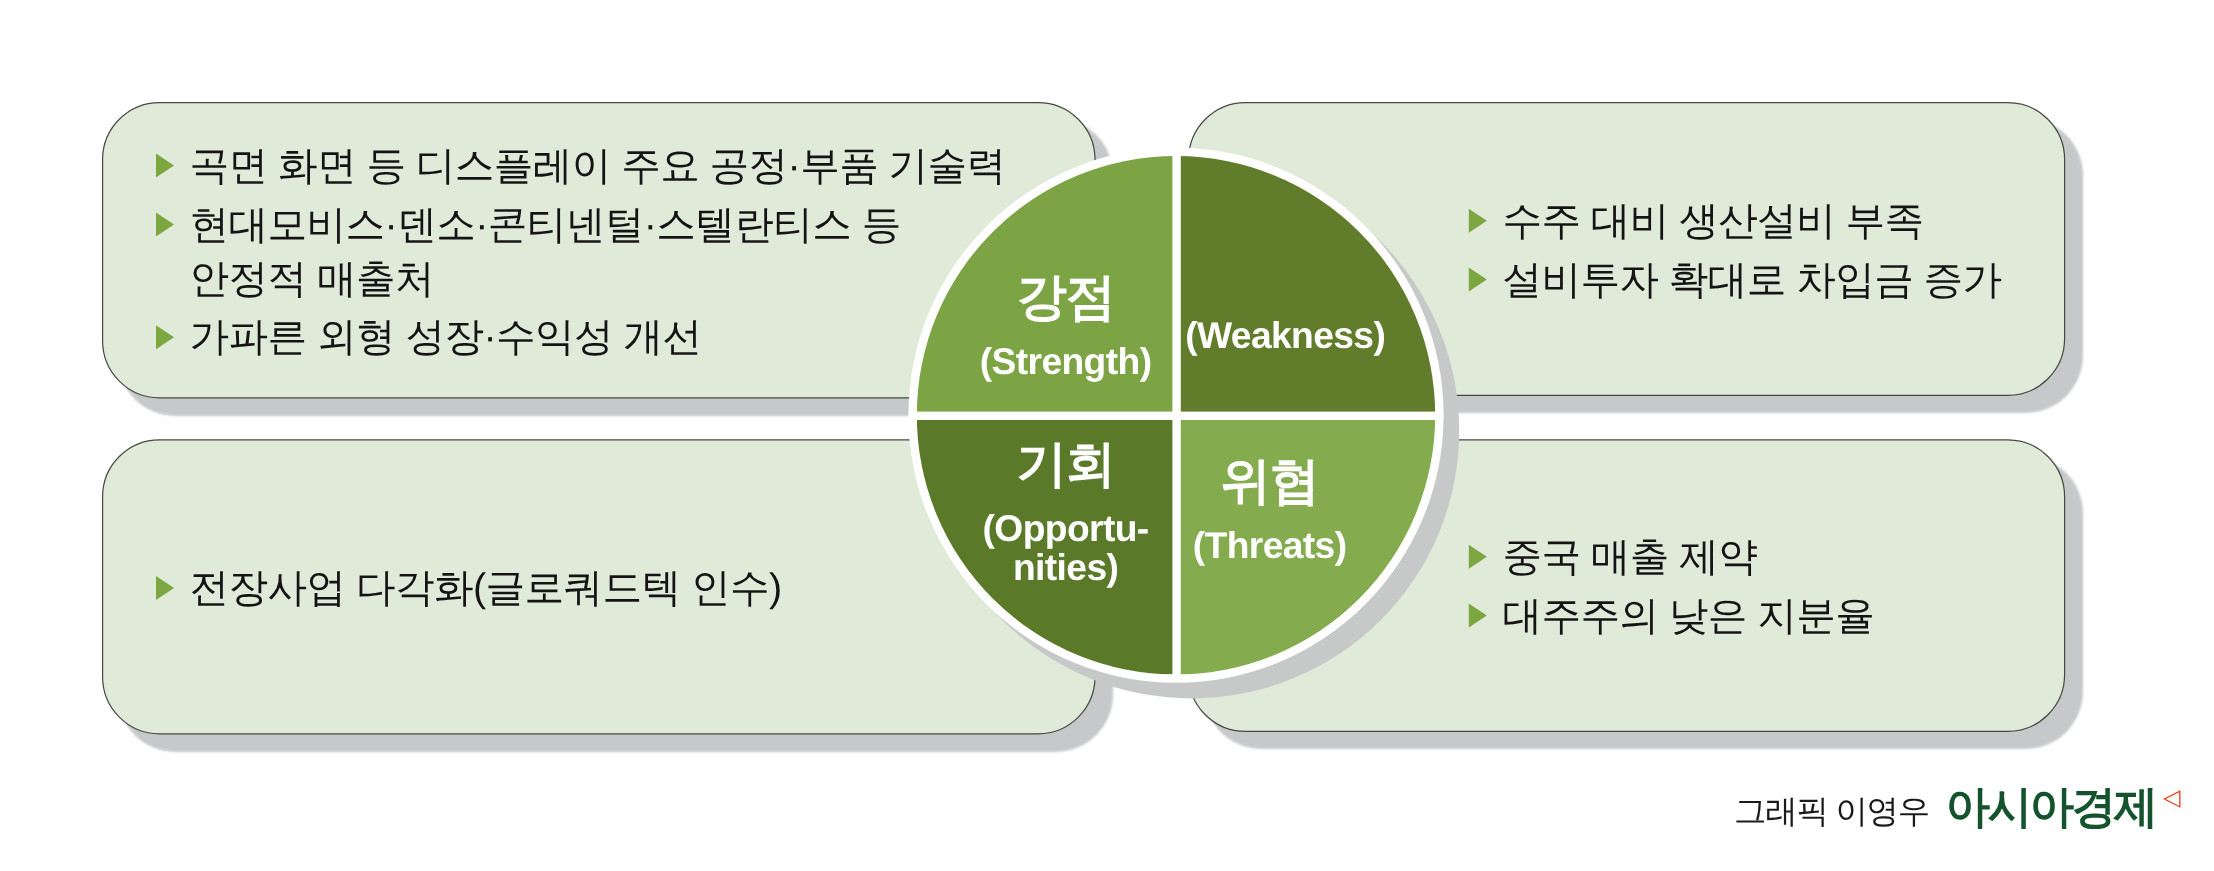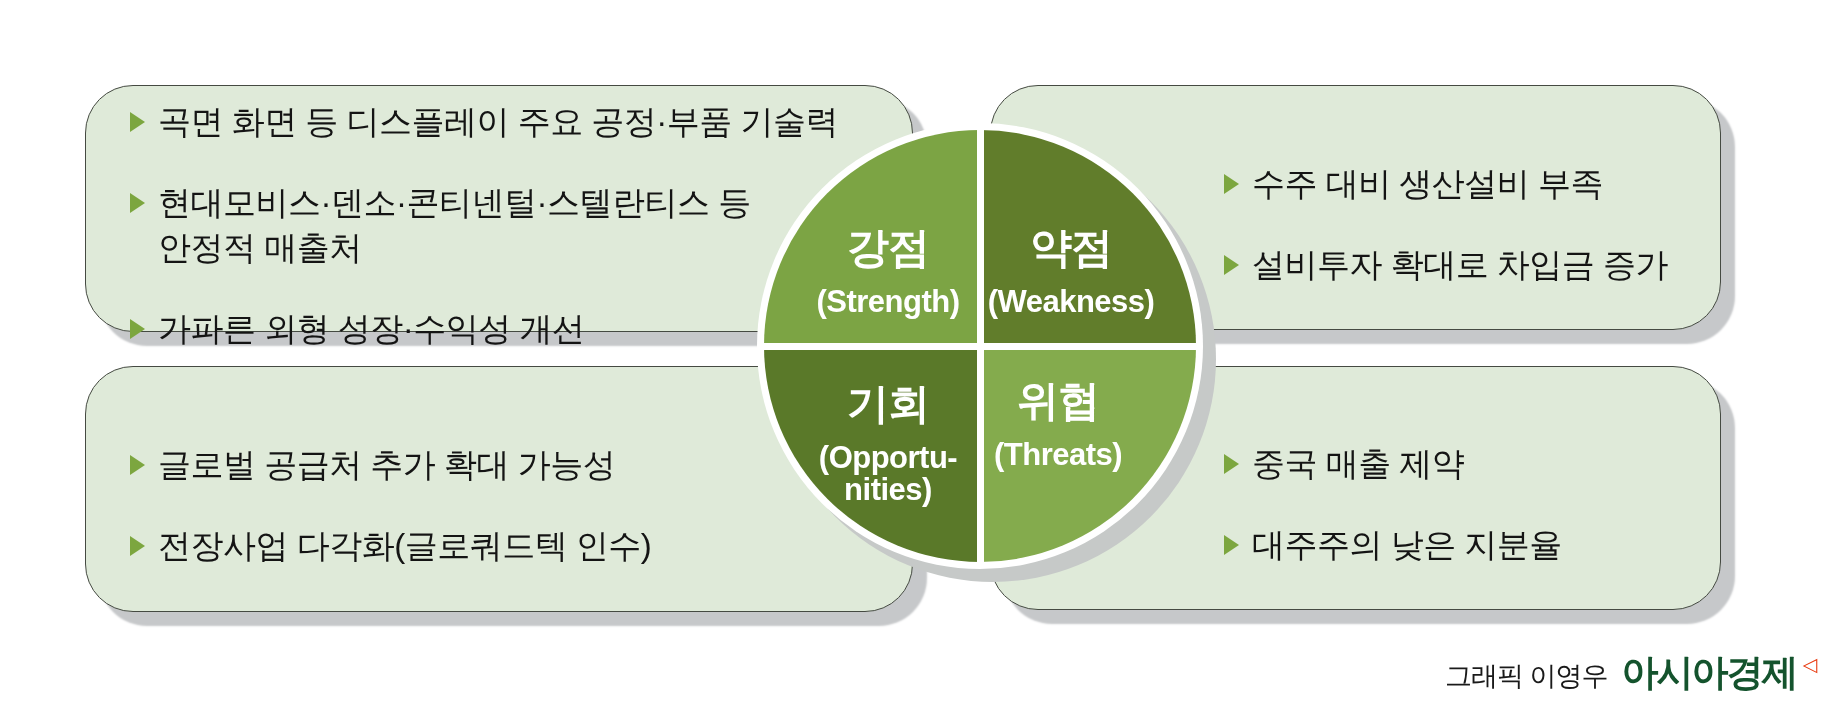--- a/index.html
+++ b/index.html
@@ -15,21 +15,21 @@
   .swot-box{
     position:absolute;background:#dfead9;border:1.5px solid #454a42;border-radius:48px;
     box-shadow:14px 14px 2px #c6c8ca;
     display:flex;flex-direction:column;justify-content:center;row-gap:4px;
     box-sizing:border-box;z-index:1;
   }
   .box-tl{left:85px;top:85px;width:828px;height:247px;padding-left:44px;padding-right:10px;}
   .box-tr{left:990px;top:85px;width:731px;height:245px;padding-left:233px;}
   .box-bl{left:85px;top:366px;width:828px;height:246px;padding-left:44px;padding-right:10px;}
   .box-br{left:990px;top:366px;width:731px;height:244px;padding-left:233px;padding-right:10px;}
-  .item{display:flex;align-items:flex-start;column-gap:13px;margin-top:32px;}
+  .item{display:flex;align-items:flex-start;column-gap:13px;}
   .tri{
     flex:0 0 auto;width:0;height:0;margin-top:13px;
     border-left:15px solid #7ca63f;border-top:10px solid transparent;border-bottom:10px solid transparent;
   }
   .txt{font-size:33px;line-height:45px;font-weight:500;letter-spacing:-0.5px;white-space:pre-line;color:#141414;}
   
   .circle{
     position:absolute;left:764px;top:130px;width:432px;height:432px;border-radius:50%;
     overflow:hidden;background:#ffffff;display:grid;grid-template-columns:1fr 1fr;grid-template-rows:1fr 1fr;gap:7px;
     box-shadow:0 0 0 7px #ffffff,13px 13px 0 7px #c6c9c8;
@@ -37,21 +37,21 @@
   }
   .quad{width:100%;height:100%;}
   .q-label{
     position:absolute;transform:translate(-50%,-50%);text-align:center;color:#ffffff;z-index:6;
     line-height:1.04;
   }
   .q-ko{font-size:42px;font-weight:700;letter-spacing:-1px;display:block;}
   .q-en{font-size:31px;font-weight:600;letter-spacing:-0.5px;display:block;margin-top:16px;white-space:pre-line;}
   .lbl-strength{left:124px;top:142px;}
   .lbl-weakness{left:307px;top:142px;}
-  .lbl-opportunities{left:124px;top:314px;}
+  .lbl-opportunities{left:124px;top:297px;}
   .lbl-threats{left:294px;top:295px;}
   
   .credit{position:absolute;left:1425px;top:648px;display:flex;align-items:baseline;column-gap:14px;z-index:10;}
   .credit-prefix{font-size:27px;font-weight:500;letter-spacing:-1px;color:#1a1a1a;margin-left:20px;}
   .credit-brand{font-size:37px;font-weight:800;letter-spacing:-2px;color:#14532d;}
   .credit-mark{font-size:19px;font-weight:700;color:#e8380d;position:relative;top:-14px;left:-8px;}
 </style>
 </head>
 <body>
 
@@ -81,24 +81,20 @@
     </div>
     <div class="item">
       <span class="tri"></span>
       <span class="txt">설비투자 확대로 차입금 증가</span>
     </div>
   </div>
 
   <div class="swot-box box-bl">
     <div class="item">
       <span class="tri"></span>
-      <span class="txt">글로벌 공급처 추가 확대 가능성</span>
-    </div>
-    <div class="item">
-      <span class="tri"></span>
       <span class="txt">전장사업 다각화(글로쿼드텍 인수)</span>
     </div>
   </div>
 
   <div class="swot-box box-br">
     <div class="item">
       <span class="tri"></span>
       <span class="txt">중국 매출 제약</span>
     </div>
     <div class="item">
@@ -111,21 +107,20 @@
     <div class="quad" style="background: rgb(124, 164, 68);"></div>
     <div class="quad" style="background: rgb(97, 125, 43);"></div>
     <div class="quad" style="background: rgb(90, 121, 41);"></div>
     <div class="quad" style="background: rgb(132, 171, 77);"></div>
 
     <div class="q-label lbl-strength">
       <span class="q-ko">강점</span>
       <span class="q-en">(Strength)</span>
     </div>
     <div class="q-label lbl-weakness">
-      <span class="q-ko">약점</span>
       <span class="q-en">(Weakness)</span>
     </div>
     <div class="q-label lbl-opportunities">
       <span class="q-ko">기회</span>
       <span class="q-en">(Opportu-
 nities)</span>
     </div>
     <div class="q-label lbl-threats">
       <span class="q-ko">위협</span>
       <span class="q-en">(Threats)</span>

